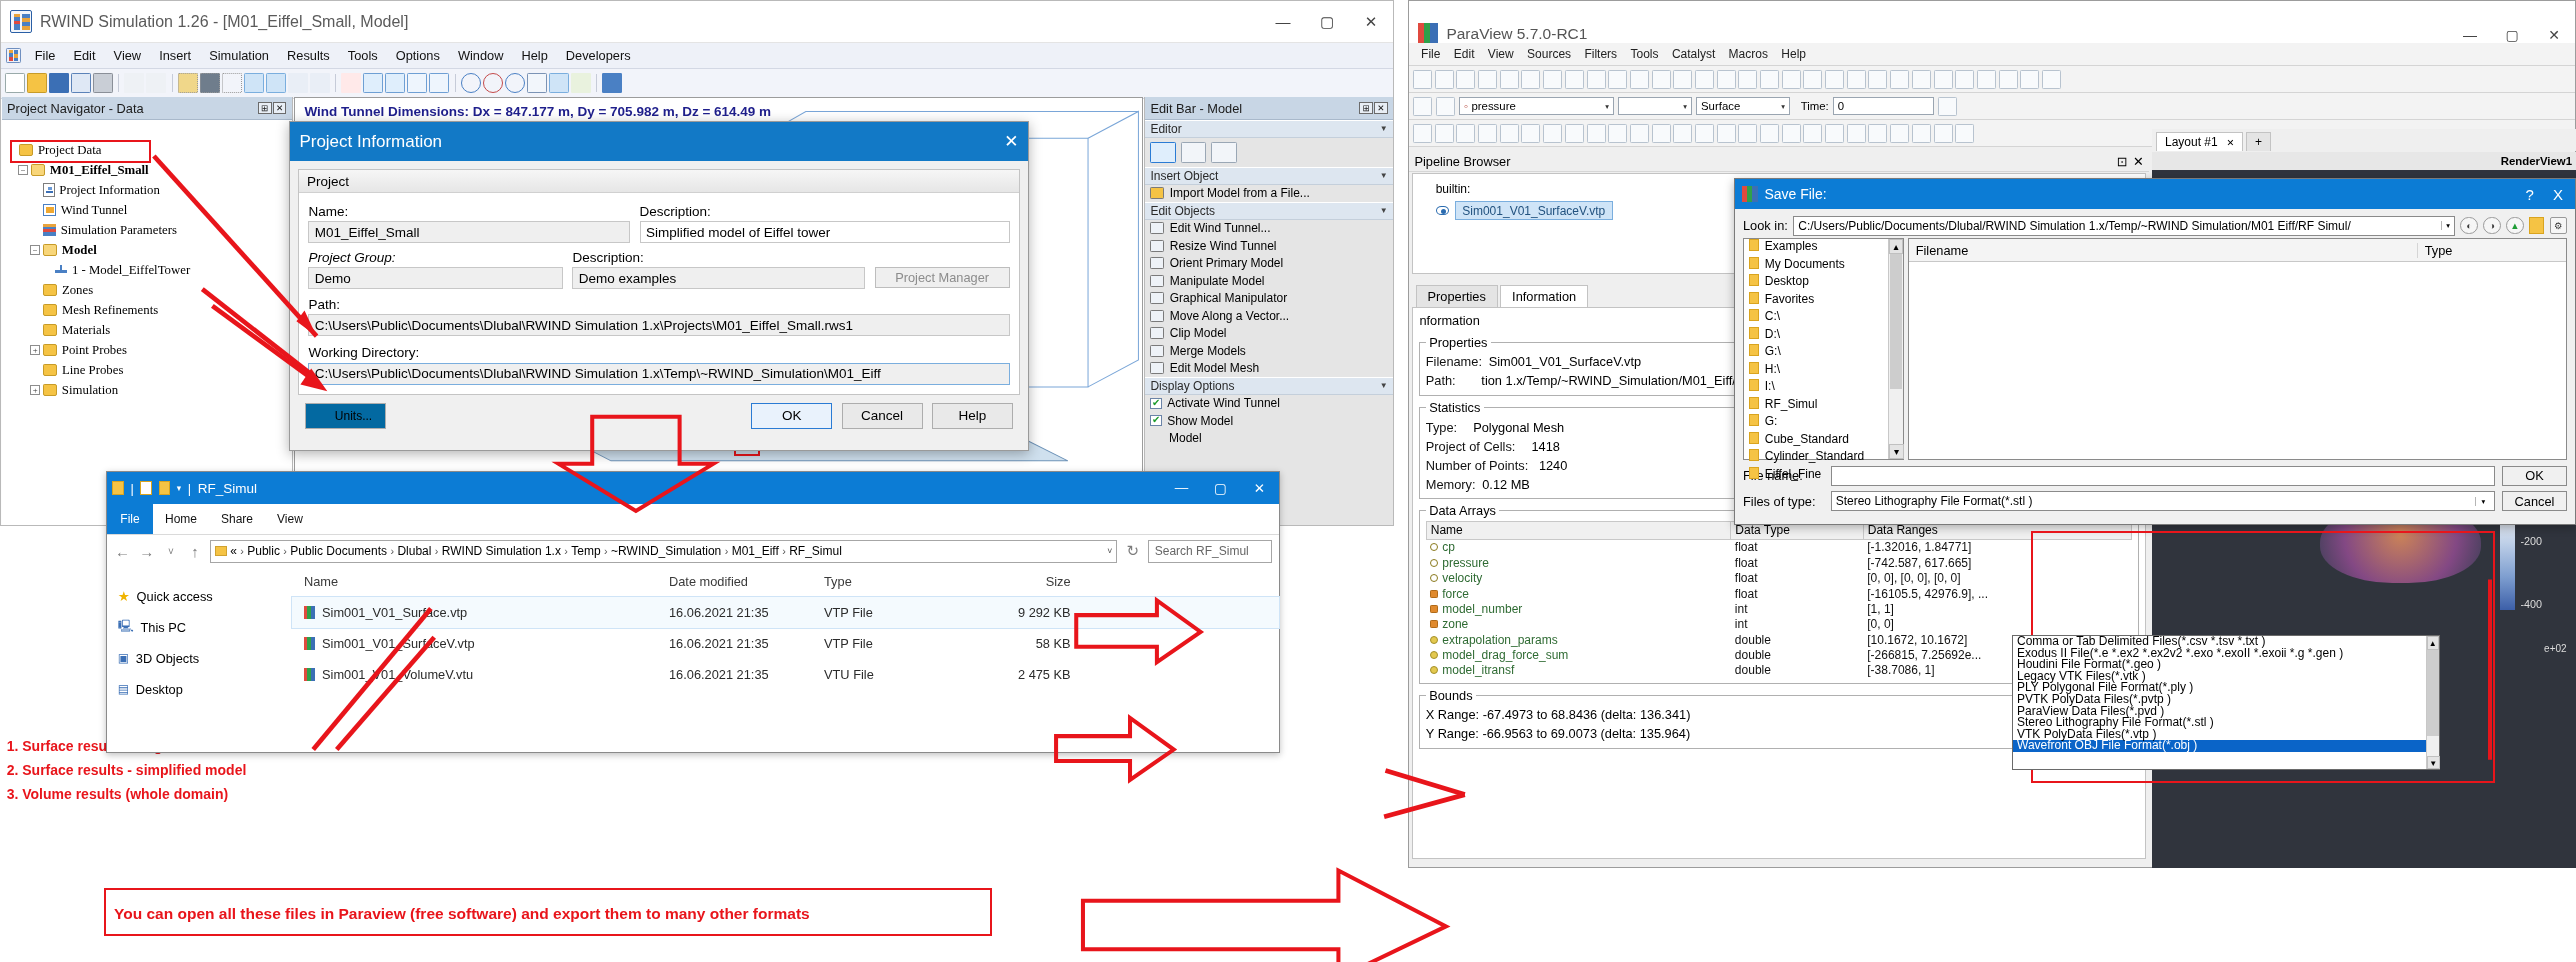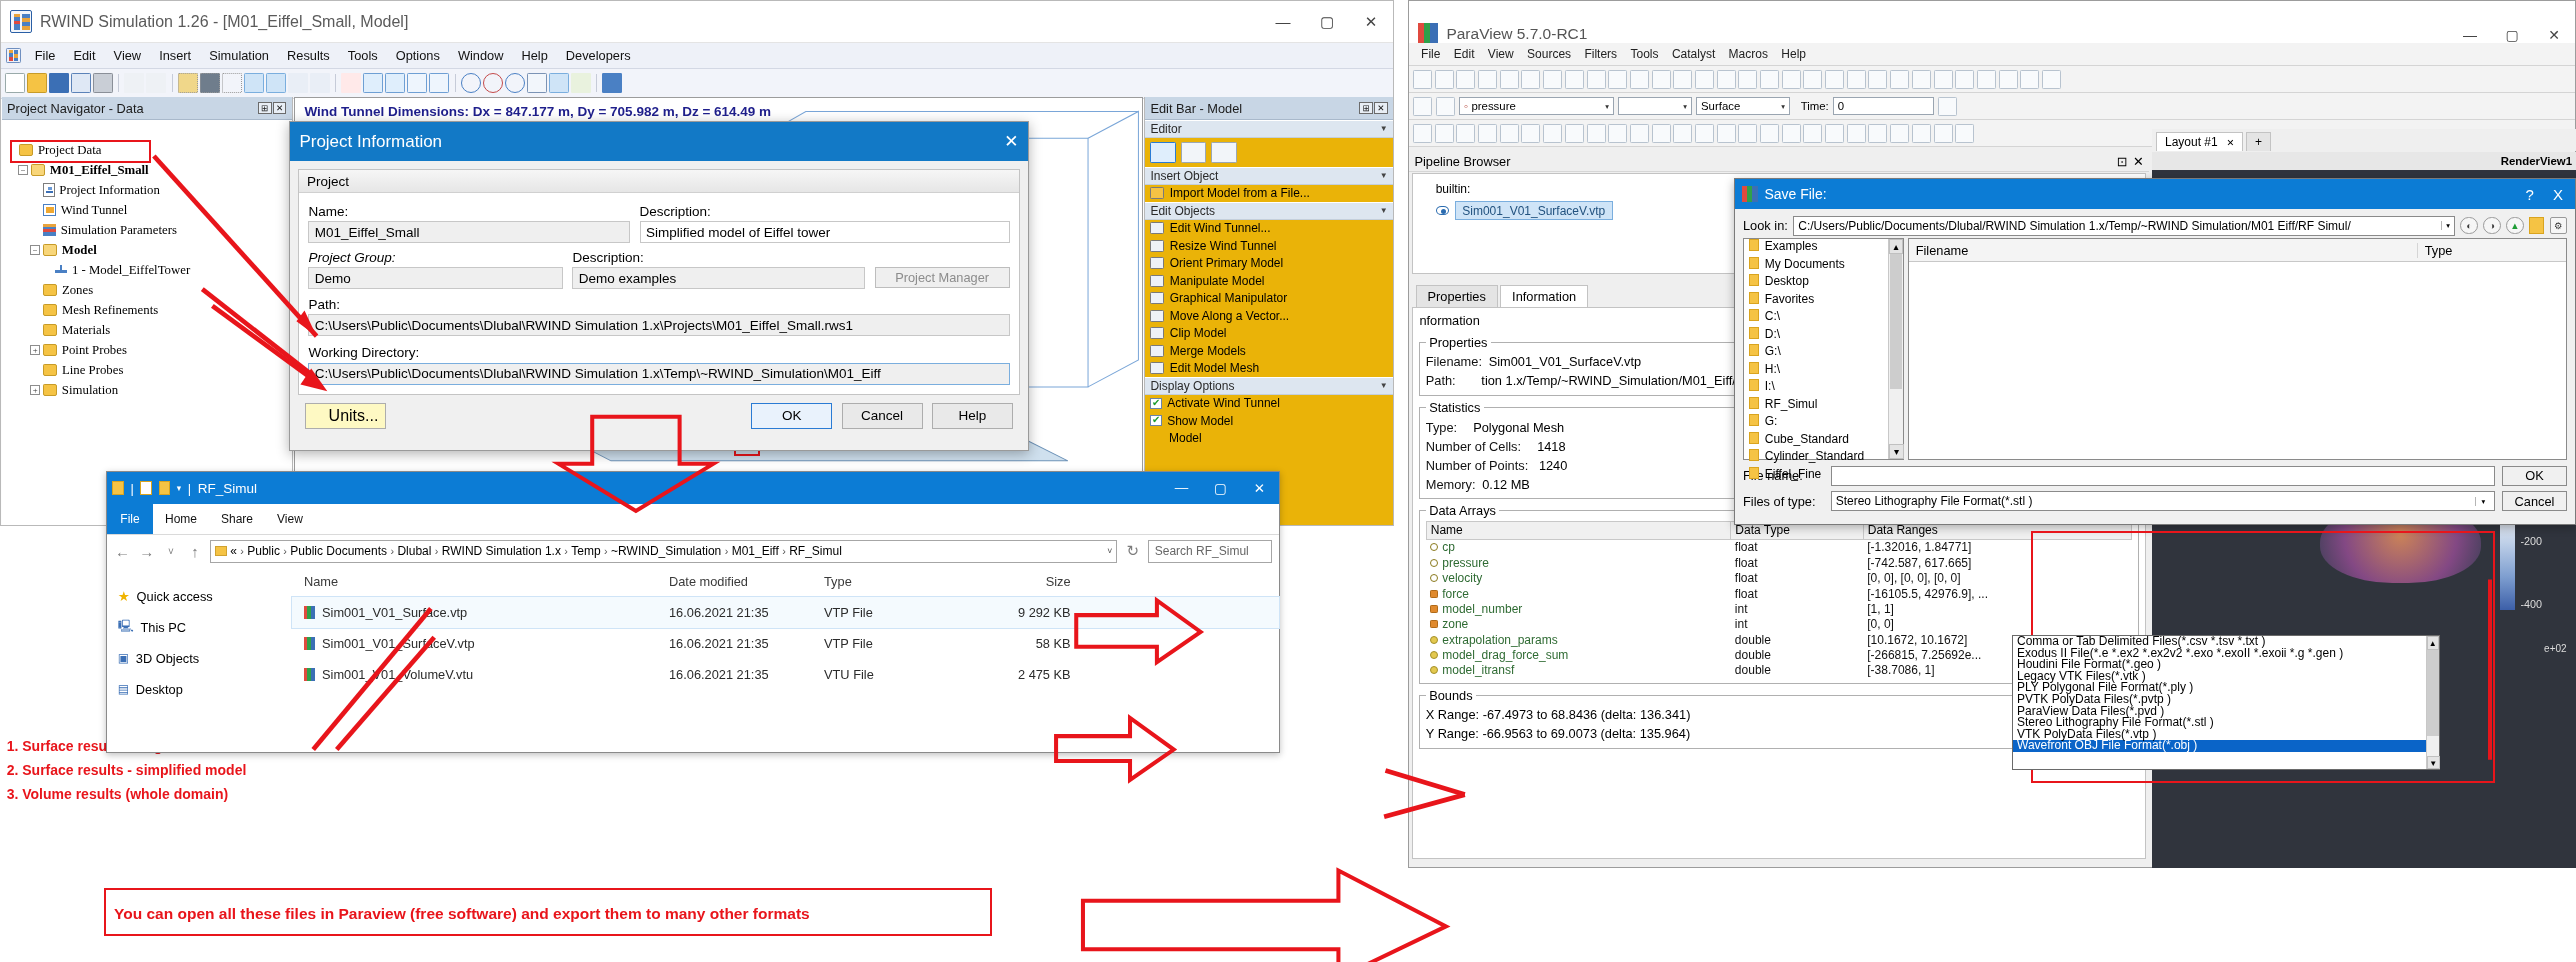--- a/index.html
+++ b/index.html
@@ -71,21 +71,21 @@
   .mdico:before{content:"";position:absolute;left:4.7px;top:0;width:2px;height:5.4px;background:#4a80c4;}
   .mdico:after{content:"";position:absolute;left:0;top:5.4px;width:12px;height:3.4px;background:#4a80c4;}
   .bold { font-weight:bold; }
 
   
   #viewport { left:293px; top:96px; width:849px; height:428px; background:#ffffff;
               border:0.7px solid #9c9c9c; overflow:hidden; }
   .wtdim { position:absolute; left:9.4px; top:6px; font-size:13.5px; font-weight:bold; color:#1f1f8c; }
 
   
-  #editbar { left:1143px; top:96px; width:249px; height:428px; background:#eab308;
+  #editbar { left:1143px; top:96px; width:249px; height:428px; background:#e5e5e5;
              border-left:0.7px solid #b9b9b9; }
   .eb-group { background:#dde6f0; height:17.5px; display:flex; align-items:center;
               padding:0 5.4px; font-size:12px; color:#2a2a2a; border-top:0.7px solid #fff;
               border-bottom:0.7px solid #c4cfdb; }
   .eb-group .car { margin-left:auto; font-size:8px; color:#444; }
   .eb-item { display:flex; align-items:center; height:17.5px; padding-left:5.4px; font-size:12px; }
   .eb-ico { width:14px; height:12px; margin-right:5.4px; flex:none; position:relative;
             border:0.7px solid #7a7a7a; background:#eef2f7; border-radius:1.3px; }
   .eb-chk { width:11.4px; height:11.4px; border:0.7px solid #6b84a8; background:#fff;
             margin-right:5.4px; flex:none; position:relative; }
@@ -523,22 +523,22 @@
 
       <div style="font-size:13.5px;margin:8px 0 2.7px;">Path:</div>
       <div style="height:21.5px;border:0.7px solid #c7c7c7;background:#efefef;display:flex;align-items:center;padding:0 5.4px;font-size:13.5px;">C:\Users\Public\Documents\Dlubal\RWIND Simulation 1.x\Projects\M01_Eiffel_Small.rws1</div>
 
       <div style="font-size:13.5px;margin:9.4px 0 2.7px;">Working Directory:</div>
       <div style="height:21.5px;border:0.7px solid #7aaede;background:#efefef;display:flex;align-items:center;padding:0 5.4px;font-size:13.5px;">C:\Users\Public\Documents\Dlubal\RWIND Simulation 1.x\Temp\~RWIND_Simulation\M01_Eiff</div>
     </div>
   </div>
 
   <div style="display:flex;align-items:center;padding:0 15px;gap:9.4px;">
-    <div style="width:81px;height:25.6px;border:0.7px solid #adadad;background:#fef9c3;display:flex;
-                align-items:center;justify-content:center;font-size:16px;padding-left:16px;">Units...</div>
+    <div style="width:81px;height:25.6px;border:0.7px solid #adadad;background:#0369a1;display:flex;
+                align-items:center;justify-content:center;font-size:12px;padding-left:16px;">Units...</div>
     <div style="margin-left:auto;display:flex;gap:9.4px;">
       <div style="width:81px;height:25.6px;border:1.3px solid #2a7bd4;background:#e9f2fc;display:flex;
                   align-items:center;justify-content:center;font-size:13.5px;">OK</div>
       <div style="width:81px;height:25.6px;border:0.7px solid #adadad;background:#e9e9e9;display:flex;
                   align-items:center;justify-content:center;font-size:13.5px;">Cancel</div>
       <div style="width:81px;height:25.6px;border:0.7px solid #adadad;background:#e9e9e9;display:flex;
                   align-items:center;justify-content:center;font-size:13.5px;">Help</div>
     </div>
   </div>
 </div>
@@ -804,21 +804,21 @@
           </div>
       </fieldset>
 
       <fieldset class="grp">
         <legend>Statistics</legend>
         <div class="kv">
             <span class="k">Type:</span>
           <span style="margin-left:9.4px;">Polygonal Mesh</span>
           </div>
         <div class="kv">
-            <span class="k">Number of Cells:</span>
+            <span class="k">Project of Cells:</span>
           <span style="margin-left:9.4px;">1418</span>
           </div>
         <div class="kv">
             <span class="k">Number of Points:</span>
           <span style="margin-left:4px;">1240</span>
           </div>
         <div class="kv">
             <span class="k">Memory:</span>
           <span>0.12 MB</span>
           </div>

